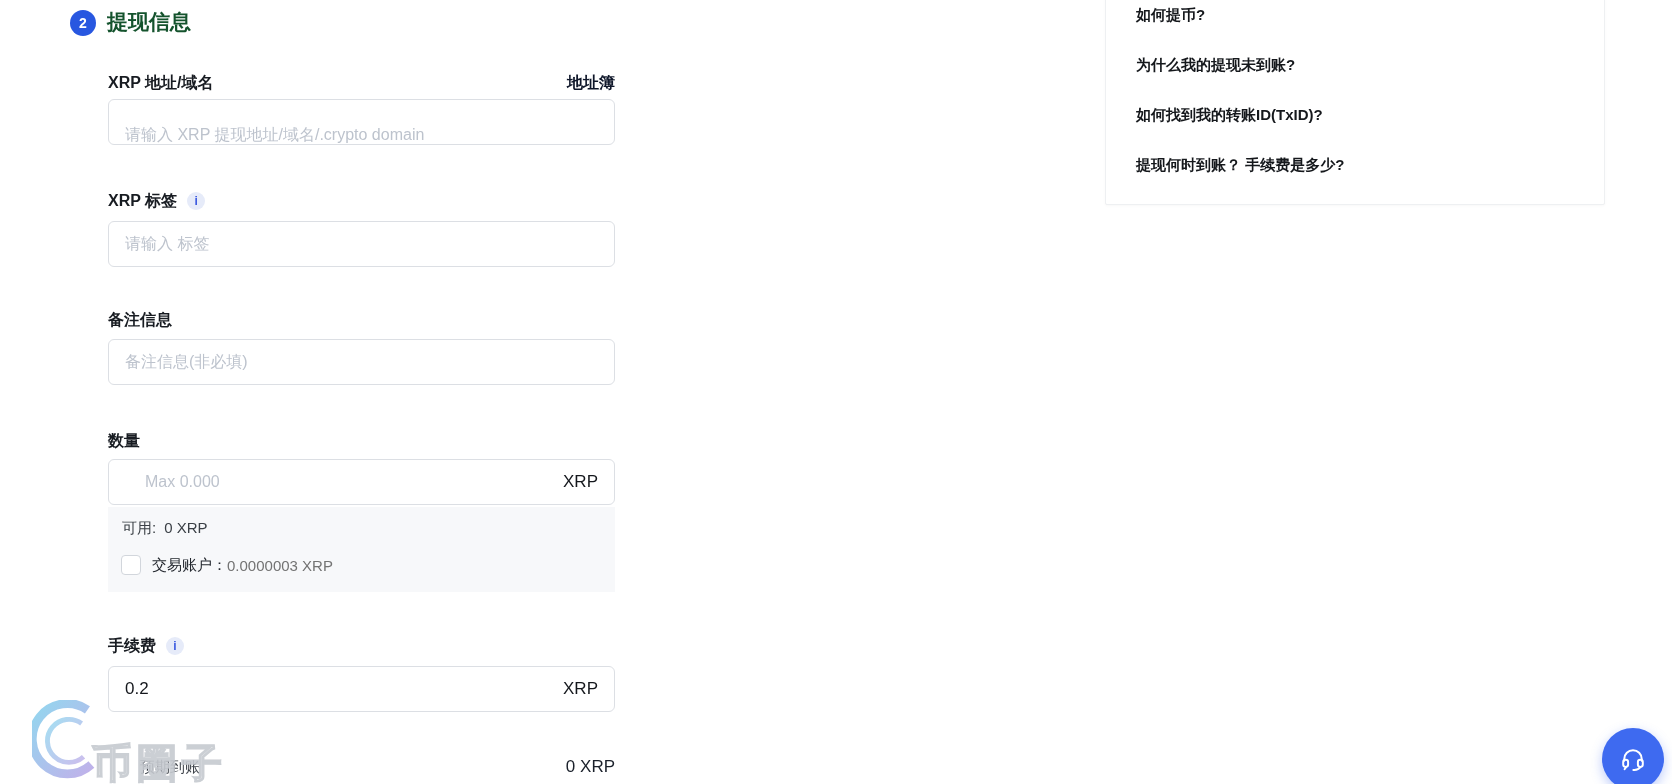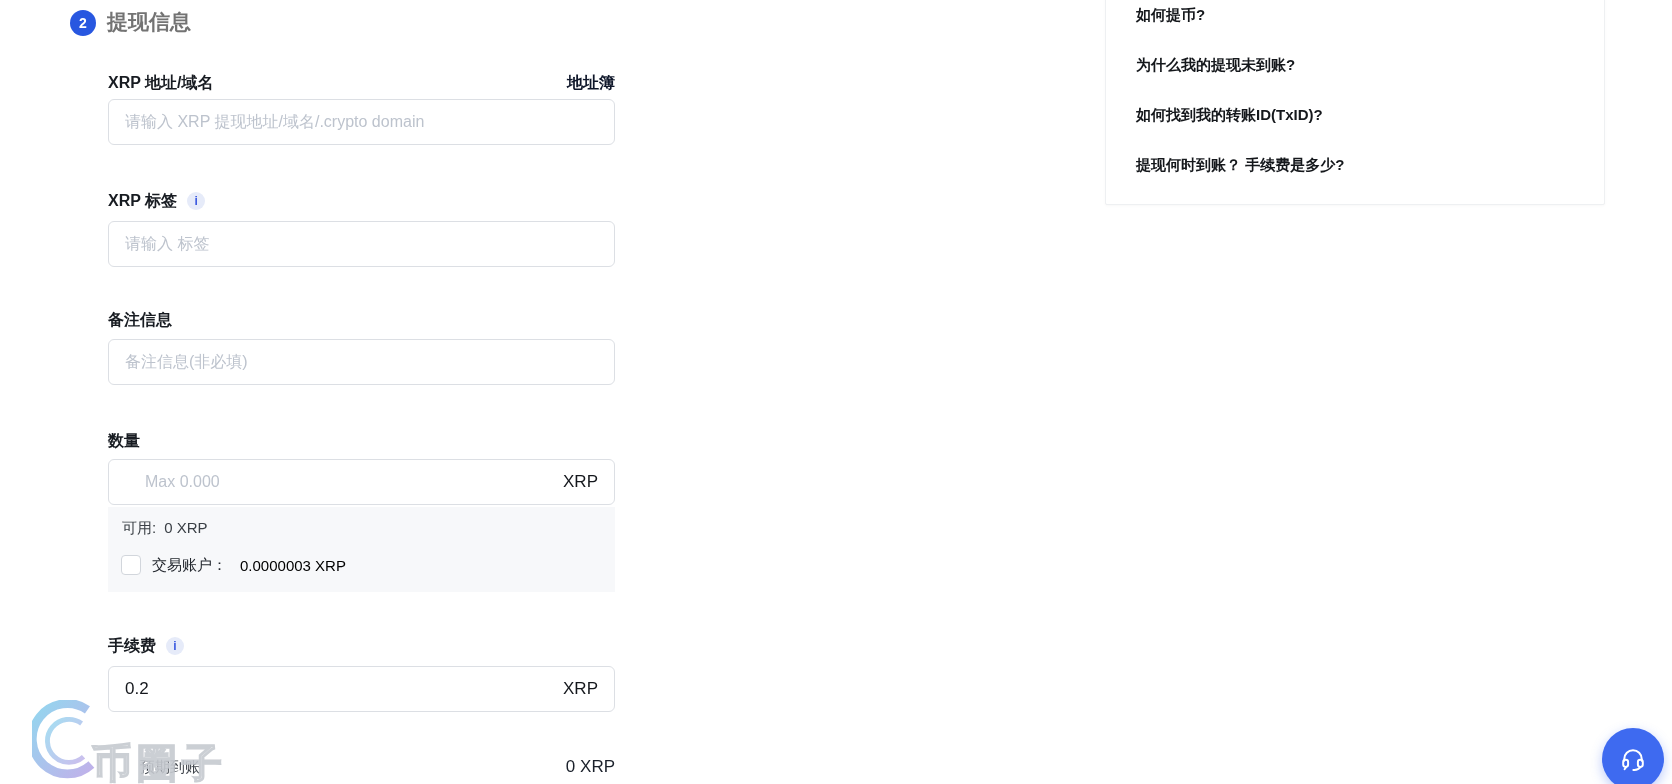--- a/index.html
+++ b/index.html
@@ -4,21 +4,21 @@
 <style>
   * { margin:0; padding:0; box-sizing:border-box; }
   html,body { background:#ffffff; }
   body { font-family:"Liberation Sans", sans-serif; }
   .canvas { position:relative; width:1672px; height:784px; background:#ffffff; overflow:hidden; }
 
   
   .step-circle { position:absolute; left:70px; top:10px; width:26px; height:26px; border-radius:50%;
     background:#2857e0; color:#fff; font-size:14px; font-weight:700;
     display:flex; align-items:center; justify-content:center; }
-  .step-title { position:absolute; left:107px; top:8px; font-size:21px; font-weight:700; color:#737373; }
+  .step-title { position:absolute; left:107px; top:8px; font-size:21px; font-weight:700; color:#14532d; }
 
   
   .label-row { position:absolute; left:108px; width:507px; display:flex; align-items:center; height:22px; }
   .f-label { font-size:16px; font-weight:600; color:#181c22; }
   .link { margin-left:auto; font-size:16px; font-weight:600; color:#0f172a; cursor:pointer; }
   .info-icon { width:18px; height:18px; margin-left:10px; border-radius:50%; background:#e6ebf9;
     color:#3c5ae0; font-size:12px; font-weight:700; font-style:normal;
     display:flex; align-items:center; justify-content:center; cursor:pointer; }
 
   
@@ -29,21 +29,21 @@
   .tbox input::placeholder { color:#bdc3cd; opacity:1; }
   .unit { font-size:17px; color:#15181d; margin-left:12px; }
 
   
   .amount-extra { position:absolute; left:108px; top:507px; width:507px; height:85px; background:#f7f8fa; }
   .avail-row { position:absolute; left:14px; top:12px; font-size:15px; color:#3b4046; }
   .avail-row .val { margin-left:8px; }
   .trade-row { position:absolute; left:13px; top:48px; display:flex; align-items:center; }
   .checkbox { width:20px; height:20px; background:#fff; border:1px solid #d2d6dc; border-radius:4px; cursor:pointer; }
   .trade-label { margin-left:11px; font-size:15px; color:#23272e; }
-  .trade-val { margin-left:13px; font-size:15px; color:#000000; }
+  .trade-val { margin-left:0; font-size:15px; color:#737373; }
 
   
   .expected-row { position:absolute; left:108px; top:757px; width:507px; display:flex; align-items:center; }
   .expected-label { font-size:15px; color:#3f444b;padding-left:32px; }
   .expected-val { margin-left:auto; font-size:17px; font-weight:500; color:#1a202a; }
 
   
   .faq-card { position:absolute; left:1105px; top:-6px; width:500px; height:211px; background:#fff;
     border:1px solid #eef0f2; border-radius:2px; box-shadow:0 1px 3px rgba(0,0,0,0.03); }
   .faq-item { position:absolute; left:30px; height:22px; line-height:22px; font-size:15px;
@@ -65,21 +65,21 @@
 
 <div class="canvas">
 
   <div class="step-circle">2</div>
   <div class="step-title">提现信息</div>
 
   <div class="label-row" style="top:72px;">
     <span class="f-label">XRP 地址/域名</span>
     <span class="link">地址簿</span>
   </div>
-  <div class="tbox" style="top:99px;">
+  <div class="tbox" style="top:99px;align-items:flex-end;">
     <input type="text" placeholder="请输入 XRP 提现地址/域名/.crypto domain" style="">
   </div>
 
   <div class="label-row" style="top:190px;">
     <span class="f-label">XRP 标签</span>
     <i class="info-icon">i</i>
   </div>
   <div class="tbox" style="top:221px;">
     <input type="text" placeholder="请输入 标签" style="">
   </div>

